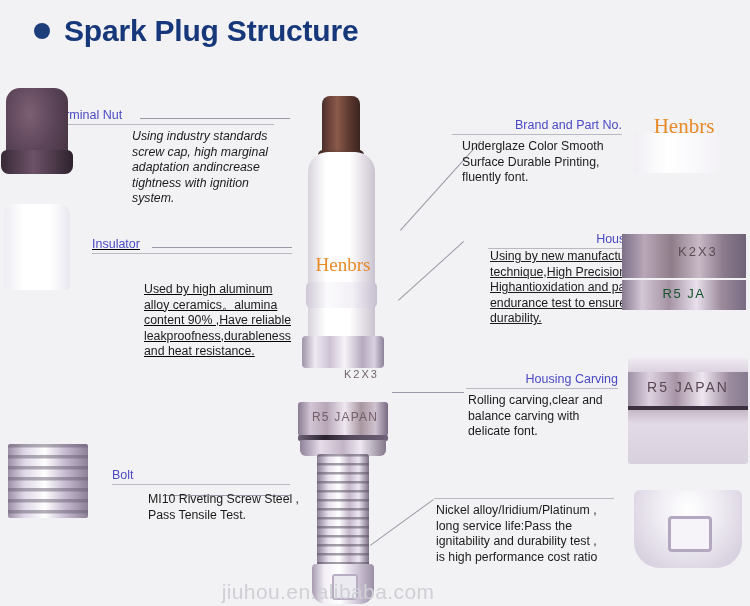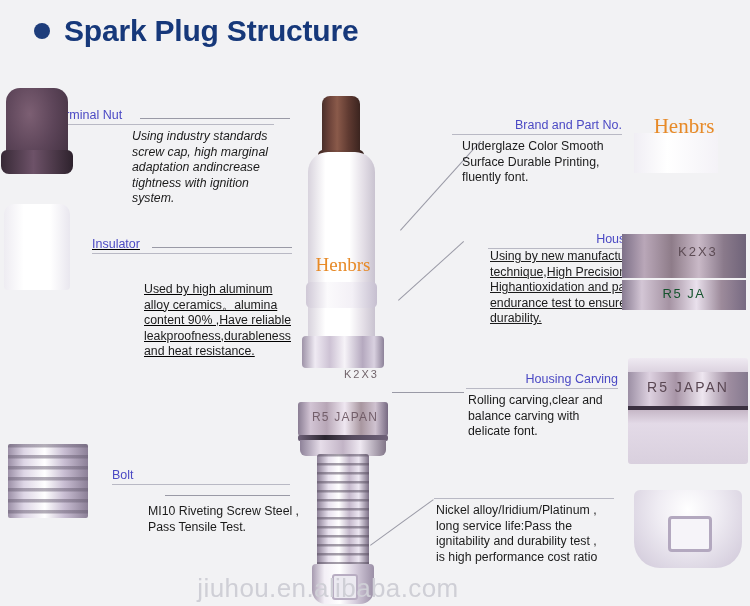--- a/index.html
+++ b/index.html
@@ -32,21 +32,21 @@
   }
   .head-left  { text-align: left; }
   .head-right { text-align: right; }
 
   
   .leader { position: absolute; background: #9a9aa6; height: 1px; transform-origin: 0 0; }
 
   
   .watermark {
     position: absolute; left: 0; right: 0; bottom: 2px;
-    text-align: center; font-size: 26px; color: #cfcfd6;
+    text-align: center; font-size: 21px; color: #cfcfd6;
     letter-spacing: 0.4px; font-family: "Liberation Sans", sans-serif;
   }
 
   
   .plug { position: absolute; left: 300px; top: 96px; width: 86px; height: 488px; }
 
   
   .p-term {
     position: absolute; left: 22px; top: 0; width: 38px; height: 62px;
     background: linear-gradient(90deg,#4a2f2a 0%,#6b4239 18%,#8a5a4a 40%,#5f3a31 70%,#3b241f 100%);
@@ -240,21 +240,21 @@
     <div class="callout-body" style="margin-left:52px; margin-top:28px; width:160px;">Used by high aluminum
 alloy ceramics。alumina
 content 90% ,Have reliable
 leakproofness,durableness
 and heat resistance.</div>
   </div>
 
   <div class="callout" style="left:112px; top:468px; width:178px;">
     <div class="callout-head head-left">Bolt</div>
     <div class="callout-rule"></div>
-    <div class="callout-body" style="margin-left:36px; margin-top:19px; width:170px;">MI10 Riveting Screw Steel ,
+    <div class="callout-body" style="margin-left:36px; margin-top:7px; width:170px;">MI10 Riveting Screw Steel ,
 Pass Tensile Test.</div>
   </div>
 
   <div class="callout" style="left:452px; top:118px; width:170px;">
     <div class="callout-head head-right">Brand and Part No.</div>
     <div class="callout-rule"></div>
     <div class="callout-body" style="margin-left:10px; margin-top:4px; width:165px;">Underglaze Color Smooth
 Surface Durable Printing,
 fluently font.</div>
   </div>

